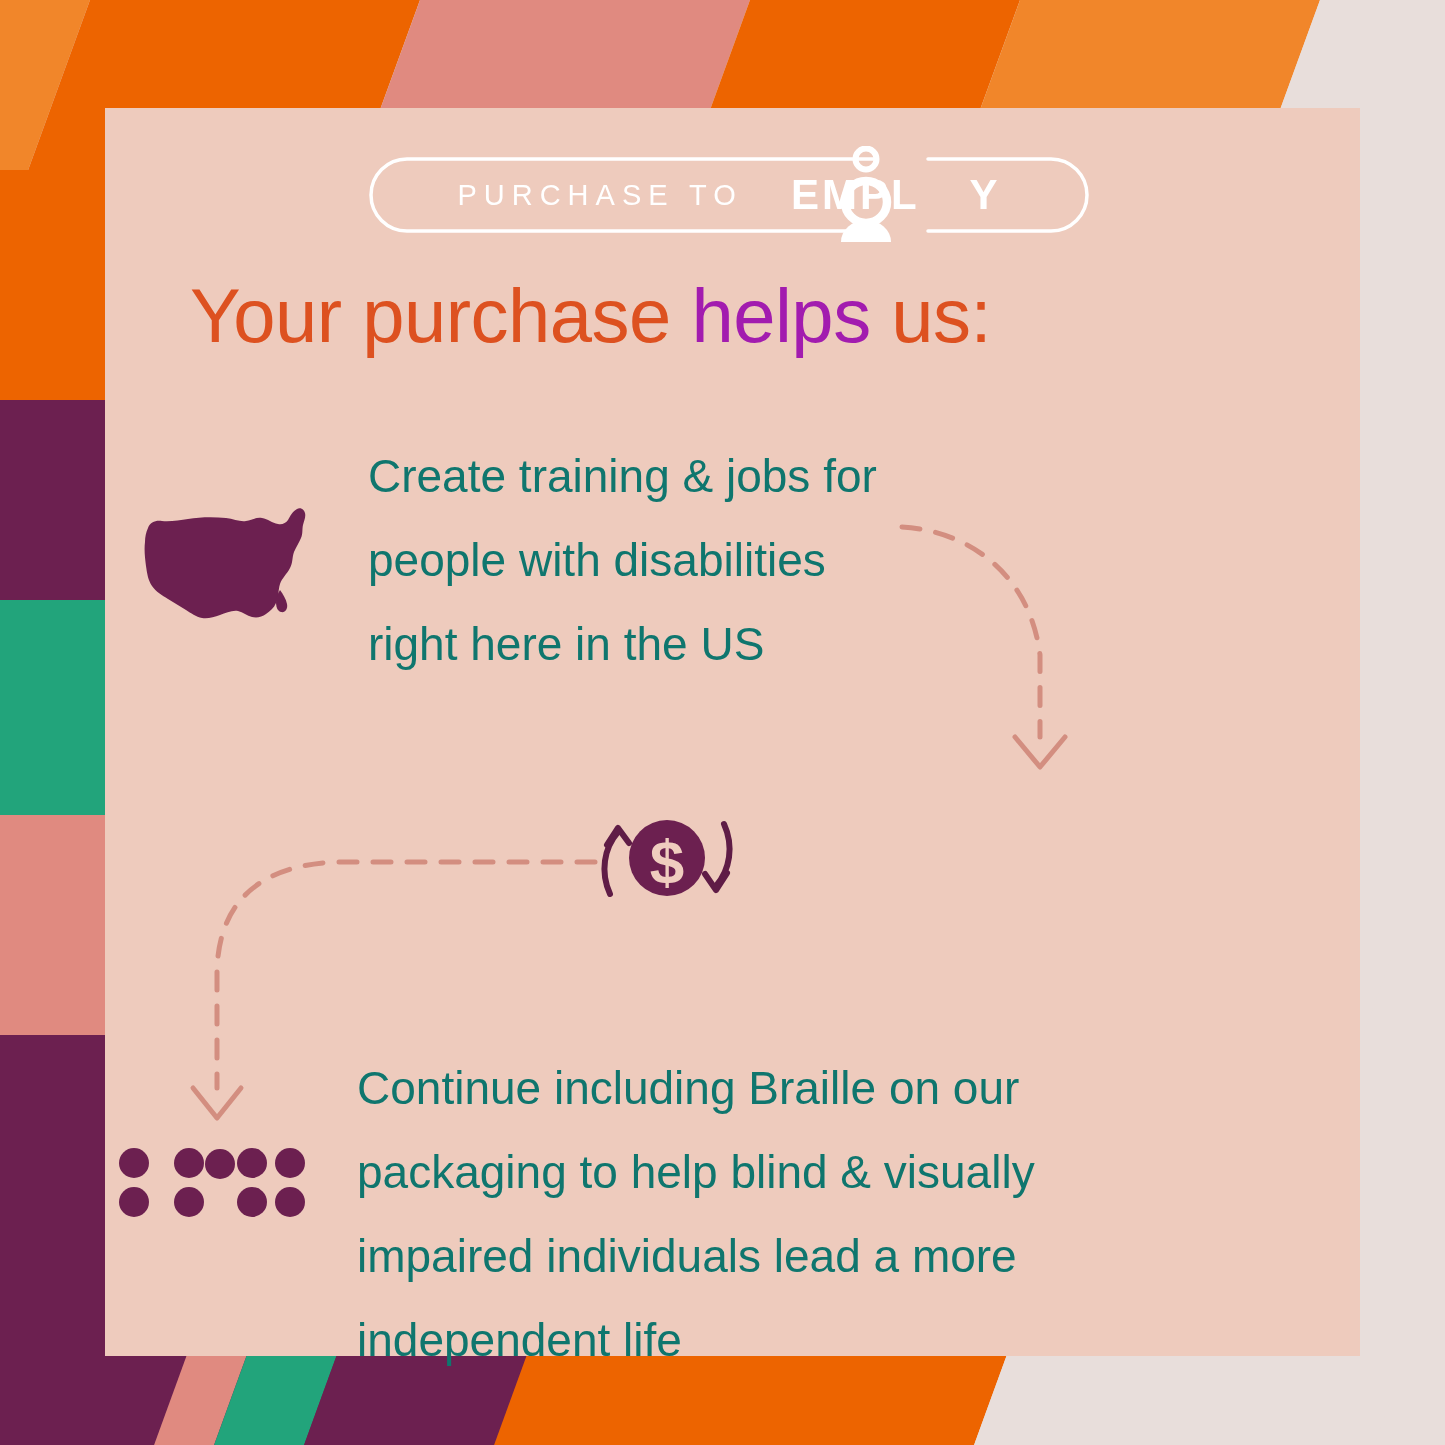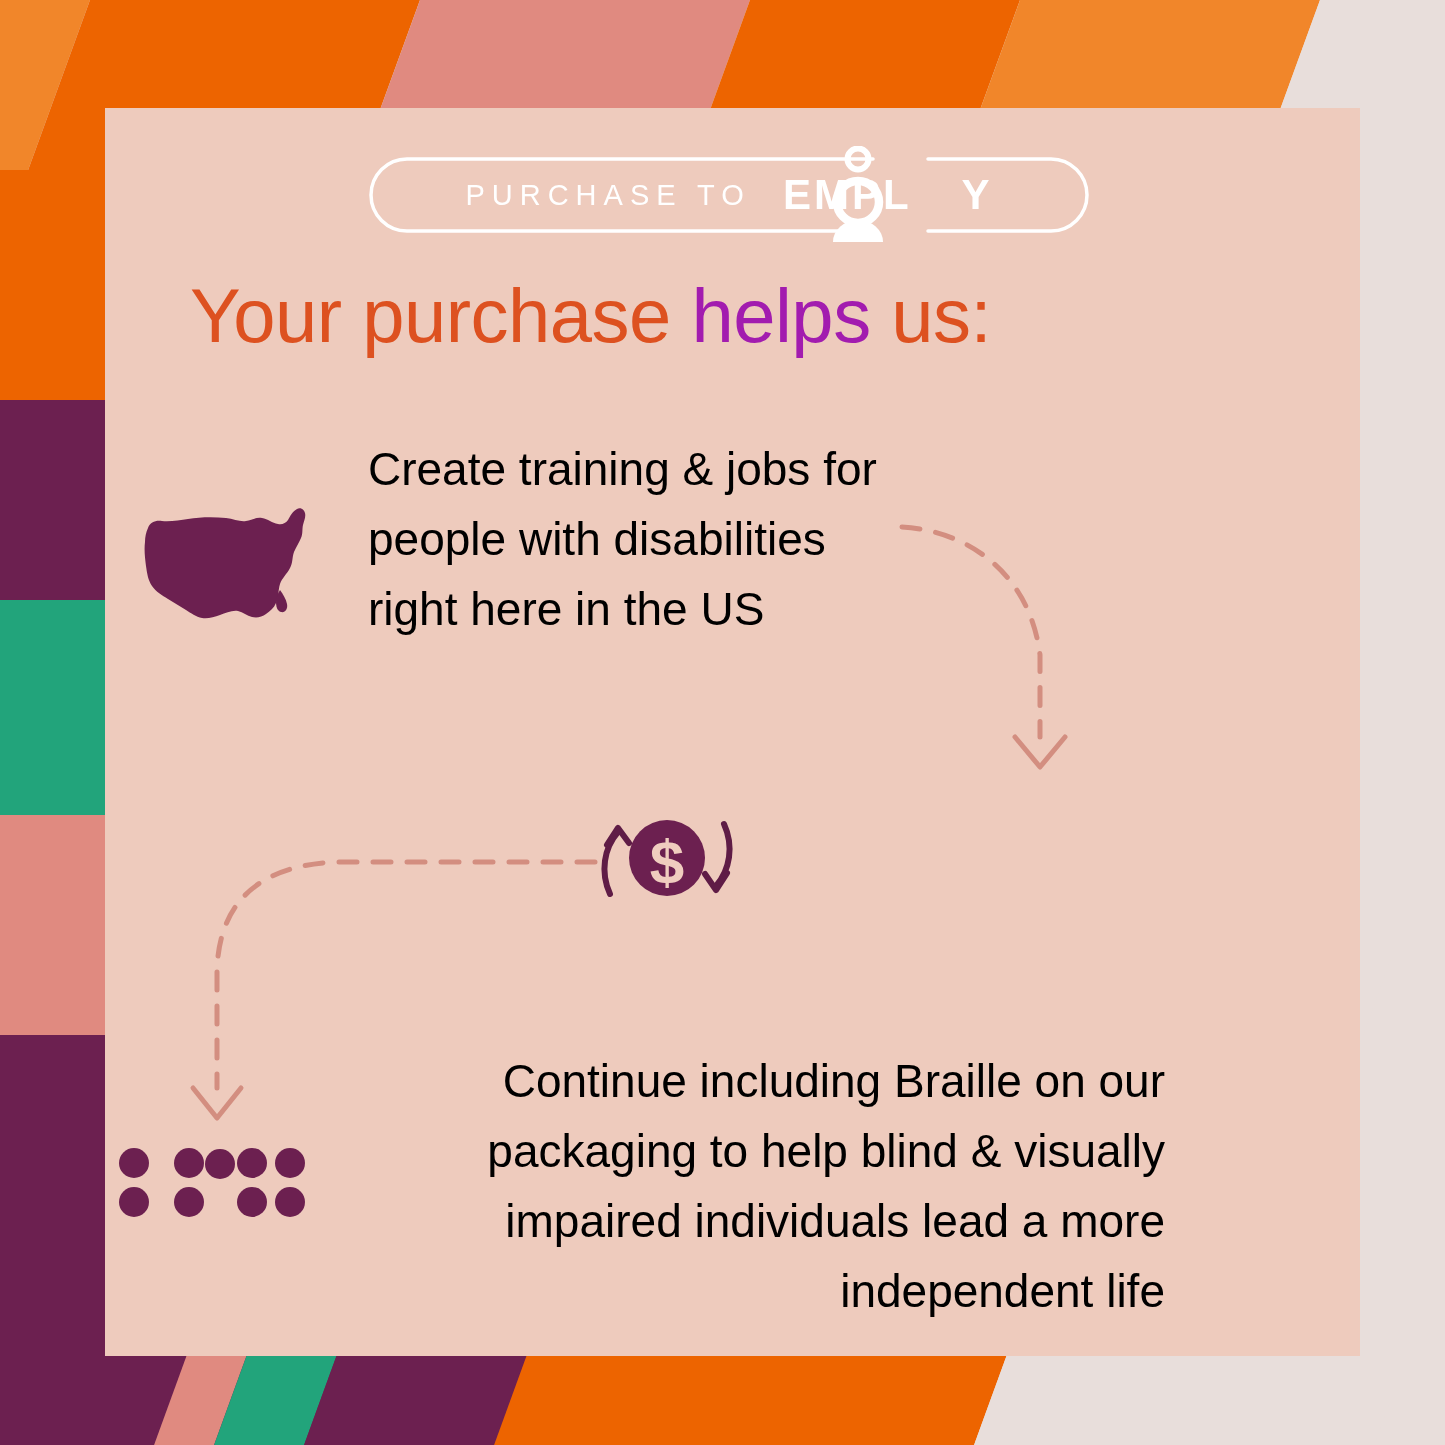--- a/index.html
+++ b/index.html
@@ -23,21 +23,21 @@
   }
 
   
   #badge{
     position:absolute;left:368px;top:156px;
     width:722px;height:78px;
   }
   #badge-text{
     position:absolute;inset:0;
     display:flex;align-items:center;justify-content:center;
-    gap:8px;
+    gap:16px;
   }
   .lg-small{
     color:#ffffff;
     font-size:29px;
     letter-spacing:7px;
     font-weight:400;
   }
   .lg-big{
     color:#ffffff;
     font-size:42px;
@@ -61,28 +61,28 @@
     font-weight:400;
     color:#dd5120;
     letter-spacing:-0.5px;
     white-space:nowrap;
   }
   #headline .hl-white{color:#a21caf;font-weight:normal;}
 
   
   .body-text{
     position:absolute;
-    color:#000000;
+    color:#0f766e;
     font-size:46px;
-    line-height:70px;
+    line-height:84px;
     font-weight:400;
   }
   #text-1{left:368px;top:434px;width:520px;}
   #text-2{left:760px;top:792px;width:560px;}
-  #text-3{left:365px;top:1046px;width:800px;text-align:right;}
+  #text-3{left:357px;top:1046px;width:800px;}
 
   
   #us-map{position:absolute;left:130px;top:498px;width:212px;height:140px;}
   #coin{position:absolute;left:592px;top:812px;width:150px;height:92px;}
   #braille{position:absolute;left:118px;top:1146px;width:200px;height:72px;}
 
   
   #arrow-1{position:absolute;left:880px;top:505px;width:215px;height:280px;}
   #arrow-2{position:absolute;left:185px;top:840px;width:420px;height:300px;}
 </style>

